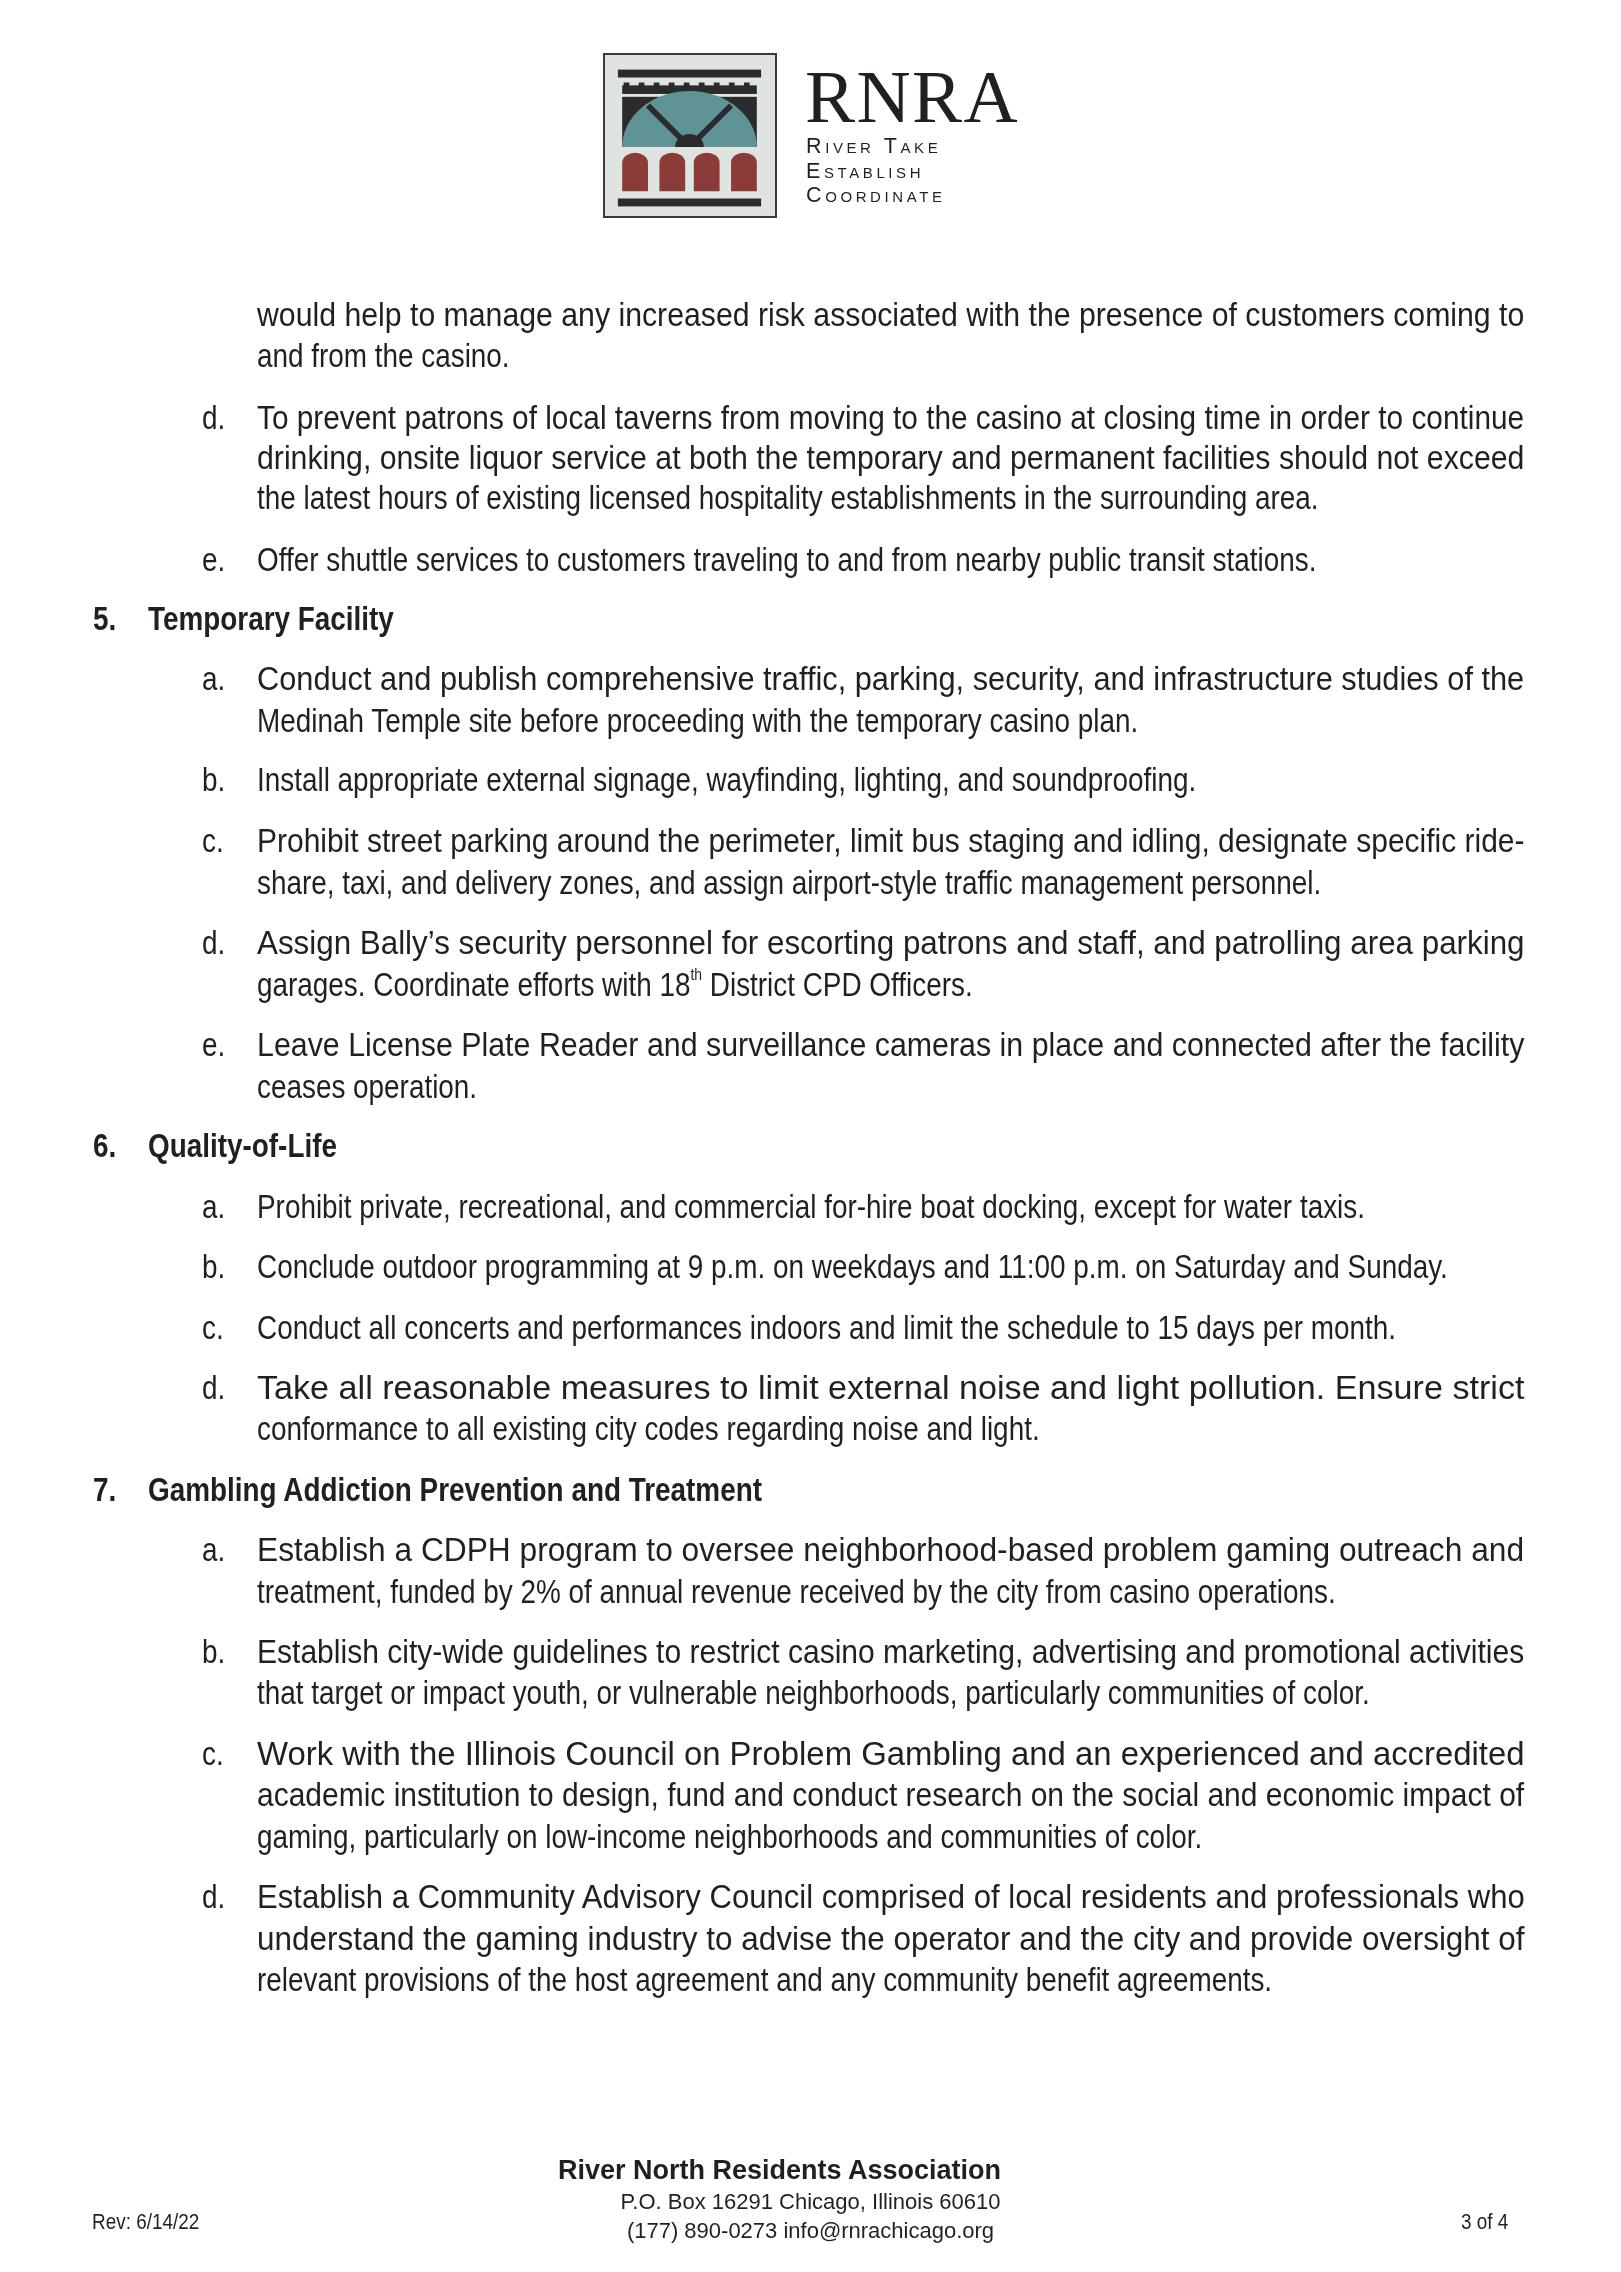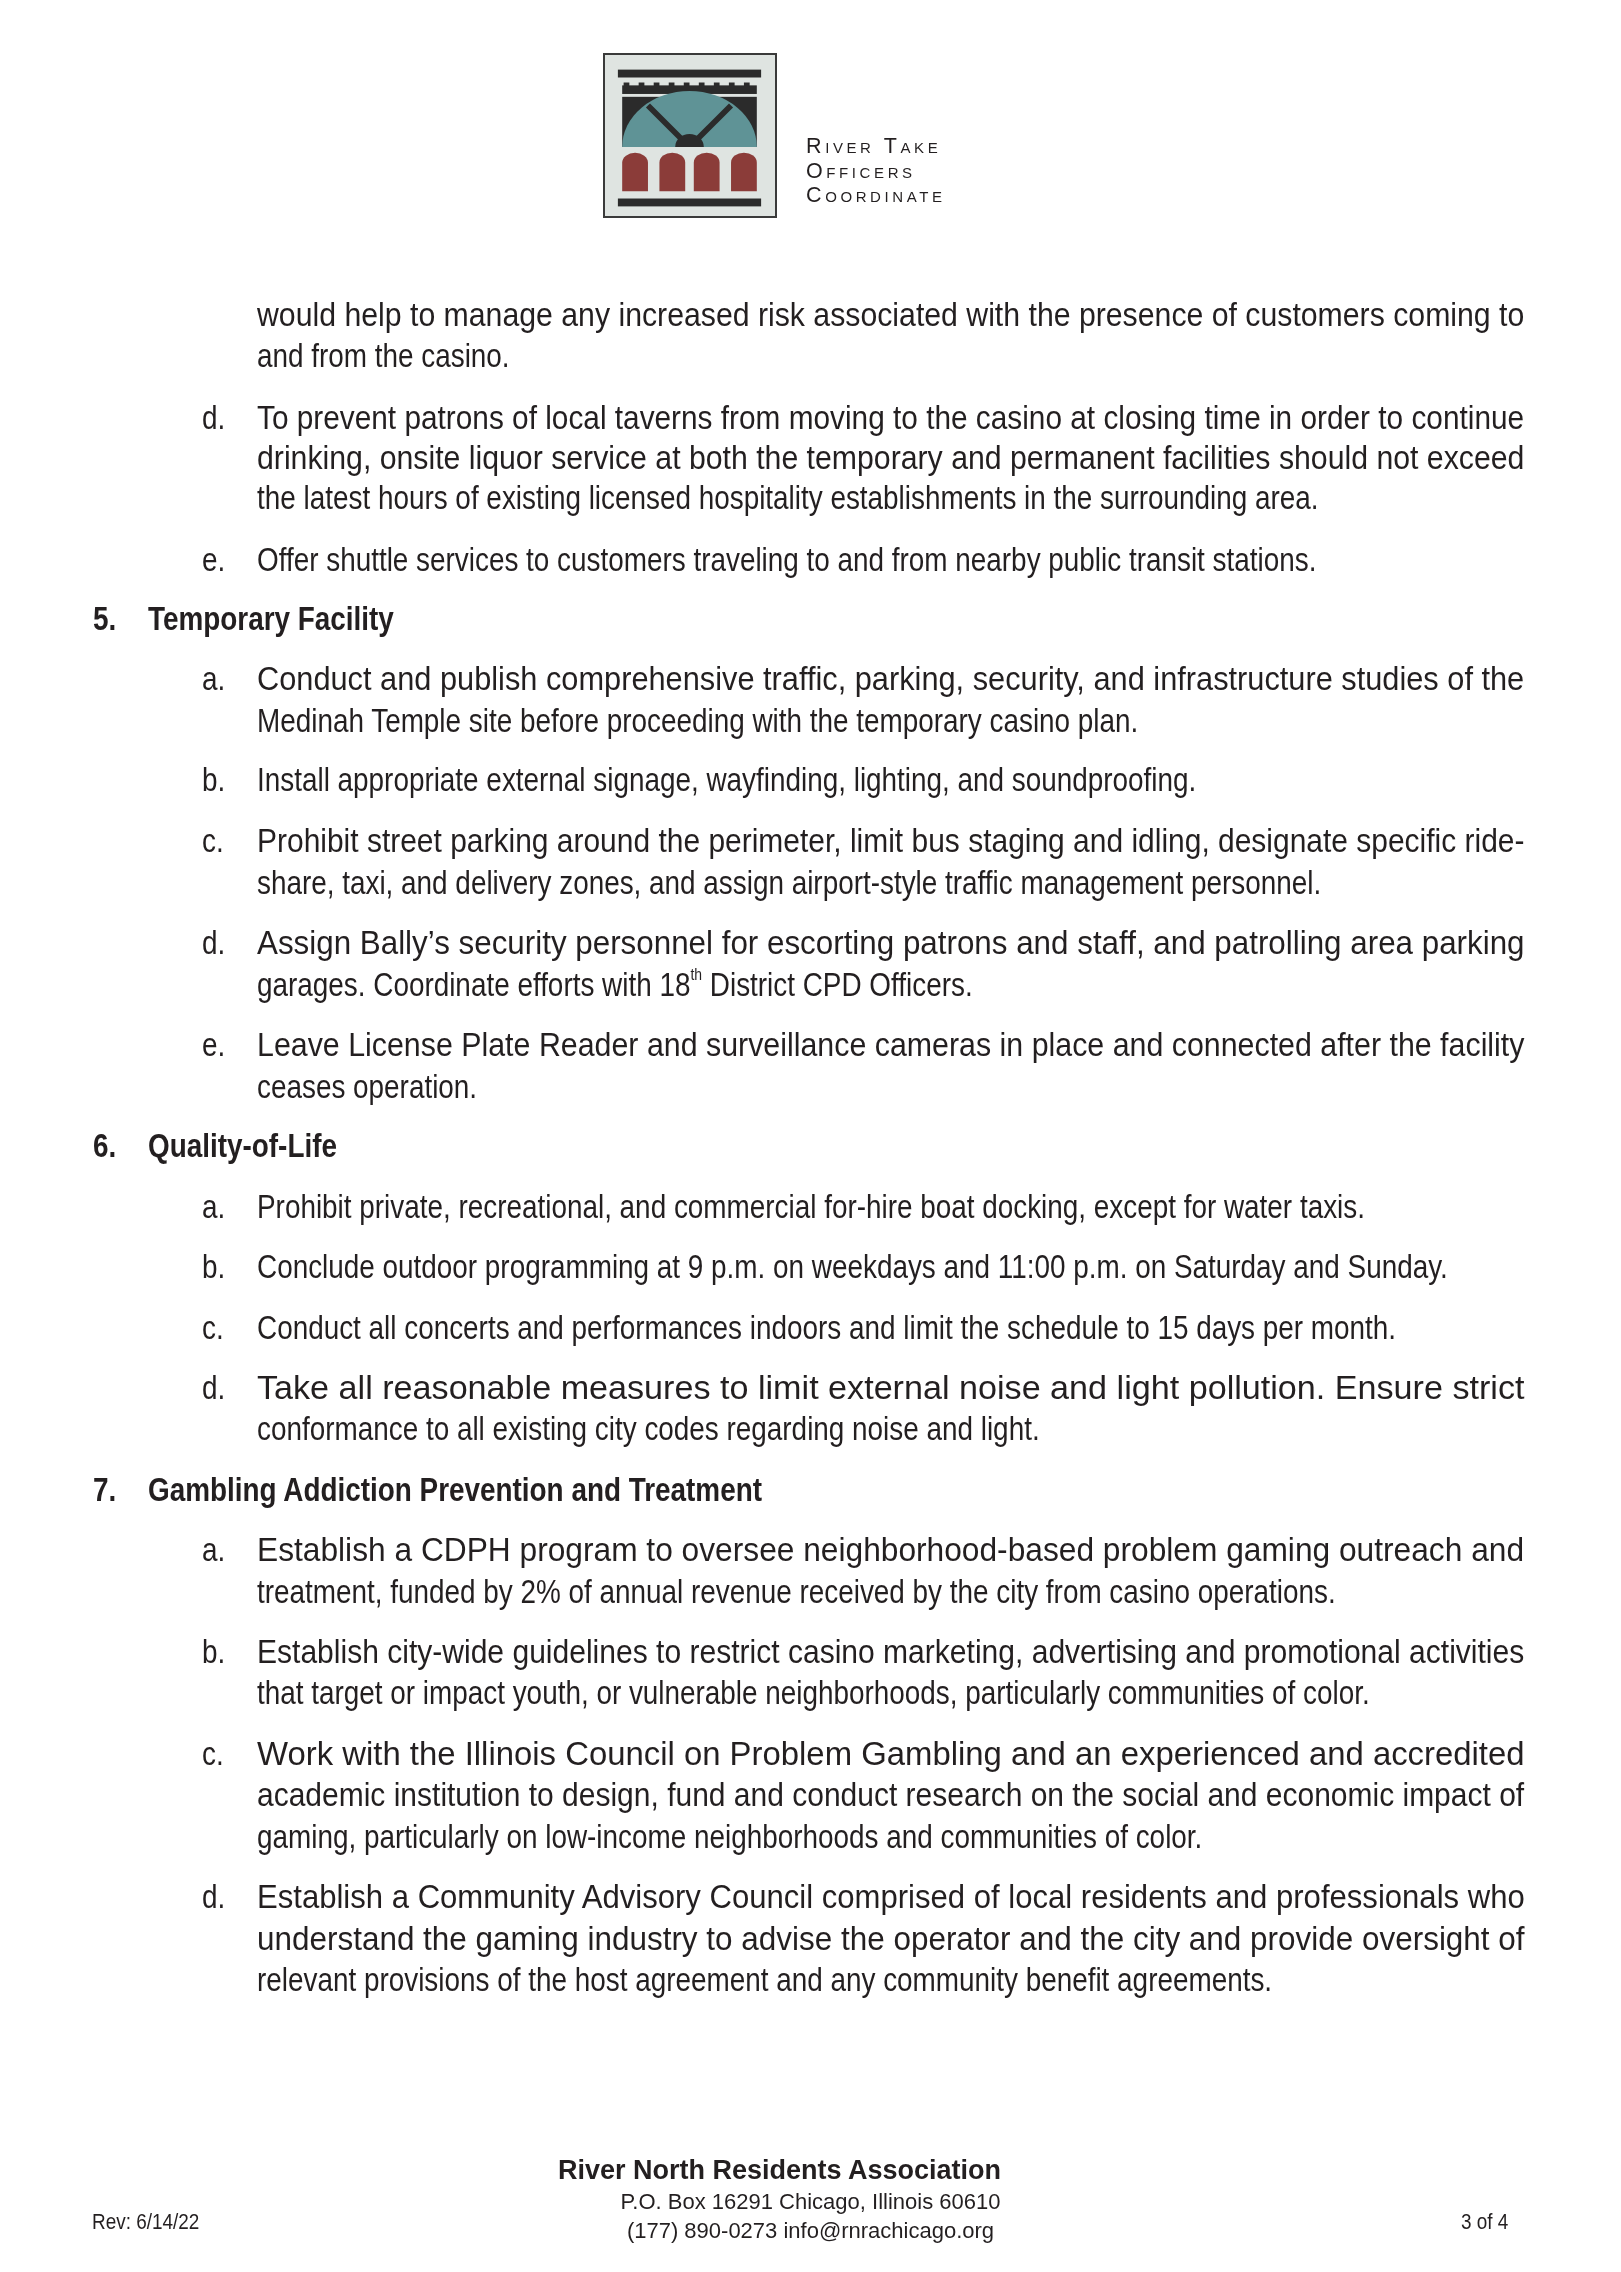--- a/index.html
+++ b/index.html
@@ -44,22 +44,23 @@
       <line x1="60" y1="70" x2="110" y2="120" stroke="#2b2b2b" stroke-width="8"></line>
       <line x1="176" y1="70" x2="126" y2="120" stroke="#2b2b2b" stroke-width="8"></line>
       <path d="M98 128 A20 18 0 0 1 138 128 Z" fill="#2b2b2b"></path>
       <path d="M24 190 V150 a18 14 0 0 1 36 0 V190 Z" fill="#8b3c39"></path>
       <path d="M76 190 V150 a18 14 0 0 1 36 0 V190 Z" fill="#8b3c39"></path>
       <path d="M124 190 V150 a18 14 0 0 1 36 0 V190 Z" fill="#8b3c39"></path>
       <path d="M176 190 V150 a18 14 0 0 1 36 0 V190 Z" fill="#8b3c39"></path>
       <rect x="18" y="200" width="200" height="11" fill="#2b2b2b"></rect>
     </svg>
   </div>
+  <div class="logo-word">RNRA</div>
   <div class="logo-sub" style="top:83px">River Take</div>
-  <div class="logo-sub" style="top:108px">Officers</div>
+  <div class="logo-sub" style="top:108px">Establish</div>
   <div class="logo-sub" style="top:132px">Coordinate</div>
 </div>
 
 <div class="line txt" style="top: 293px; transform: scaleX(0.88934);">would help to manage any increased risk associated with the presence of customers coming to</div>
 <div class="line txt" style="top: 334px; transform: scaleX(0.82);">and from the casino.</div>
 
 <div class="lbl" style="top:396px">d.</div>
 <div class="line txt" style="top: 396px; transform: scaleX(0.876438);">To prevent patrons of local taverns from moving to the casino at closing time in order to continue</div>
 <div class="line txt" style="top: 436px; transform: scaleX(0.88934);">drinking, onsite liquor service at both the temporary and permanent facilities should not exceed</div>
 <div class="line txt" style="top: 476px; transform: scaleX(0.82);">the latest hours of existing licensed hospitality establishments in the surrounding area.</div>

